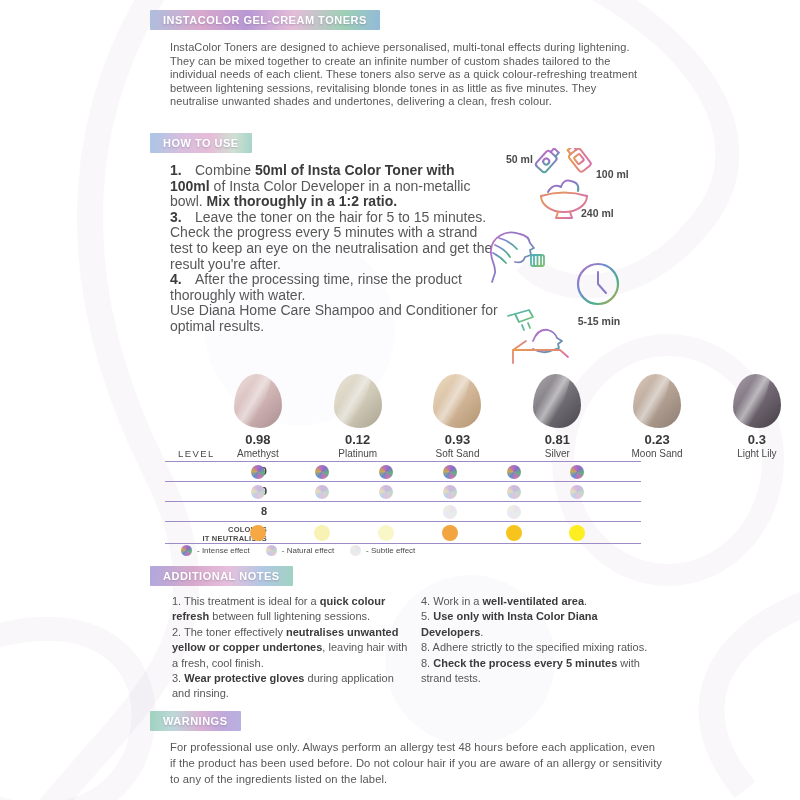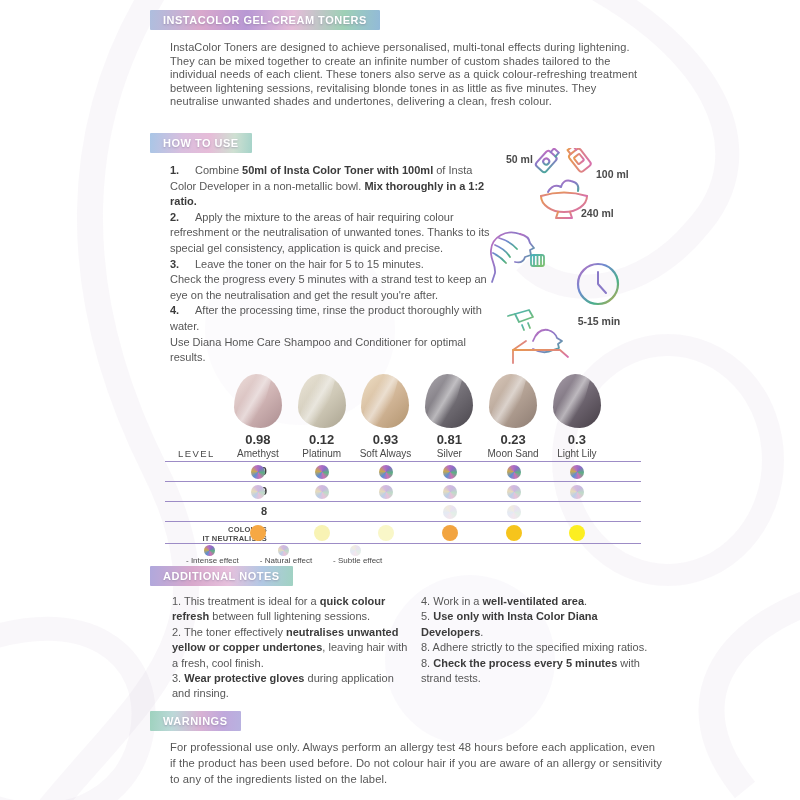--- a/index.html
+++ b/index.html
@@ -19,30 +19,30 @@
   }
   .g1{background:linear-gradient(95deg,#aebede 0%,#d9a8cc 22%,#b898d4 42%,#e4bcd8 62%,#9ed0b6 84%,#92bad8 100%);}
   .g2{background:linear-gradient(95deg,#a9c6e6 0%,#d9bede 32%,#e6bcd8 58%,#cfe0d2 82%,#a5d3c9 100%);}
   .g3{background:linear-gradient(95deg,#b0a8dc 0%,#d8a8cc 30%,#e6c0dc 55%,#b2c8e4 78%,#a0d2c2 100%);}
   .g4{background:linear-gradient(95deg,#9ed2be 0%,#bcd8d8 25%,#d8b2d4 55%,#c0a8dc 80%,#b8b2e0 100%);}
 
   .para{position:absolute;font-size:11px;line-height:13.6px;color:#575757;letter-spacing:.1px;}
   #intro{left:170px;top:41px;width:476px;}
   #warn-text{left:170px;top:739px;width:494px;font-size:11.2px;line-height:16px;}
 
-  #how-steps{position:absolute;left:170px;top:163px;width:328px;font-size:11px;line-height:15.6px;}
+  #how-steps{position:absolute;left:170px;top:163px;width:328px;font-size:14px;line-height:15.6px;}
   .step{white-space:pre-line;color:#575757;}
   .step .num{display:inline-block;min-width:25px;color:#3b3b3b;}
   .step b,.note b{color:#3b3b3b;}
 
   .ml-label{position:absolute;font-size:10.5px;font-weight:bold;color:#4a4a4a;}
   .illus{position:absolute;}
 
   
-  #swatch-row{position:absolute;left:226px;top:374px;display:flex;}
+  #swatch-row{position:absolute;left:226px;top:374px;display:flex;gap:36px;}
   .shade{width:63.8px;display:flex;flex-direction:column;align-items:center;}
   .blob{width:48px;height:54px;position:relative;overflow:hidden;
         border-radius:46% 54% 44% 56% / 62% 58% 42% 38%;}
   .blob i{position:absolute;left:6px;top:-6px;width:24px;height:70px;display:block;
         background:linear-gradient(105deg,rgba(255,255,255,0) 25%,rgba(255,255,255,.5) 50%,rgba(255,255,255,0) 75%);
         transform:rotate(16deg);}
   .code{font-weight:bold;font-size:13px;color:#383838;margin-top:4px;}
   .sname{font-size:10px;color:#4a4a4a;margin-top:1px;}
 
   #level-head{position:absolute;left:178px;top:448px;font-size:9.5px;letter-spacing:1.4px;color:#4a4a4a;}
@@ -53,21 +53,21 @@
   .trow.neurow{height:21px;}
   .tlabel{position:absolute;left:0;top:0;width:102px;text-align:right;
           font-weight:bold;font-size:11px;color:#3f3f3f;line-height:19px;}
   .neulabel{font-size:7.5px;line-height:1.2;letter-spacing:.2px;padding-top:3px;color:#4a4a4a;}
   .dot{position:absolute;top:50%;transform:translateY(-50%);width:14px;height:14px;border-radius:50%;}
   .dot-intense{background:conic-gradient(from 40deg,#8a6cc6,#5bb183,#cf6fb5,#5c8fd4,#c9a94e,#b86fc0,#8a6cc6);filter:blur(.4px);}
   .dot-natural{background:conic-gradient(from 40deg,#c8badf,#bedbc8,#e8c2da,#bccfe8,#e6dbbb,#d4bade,#c8badf);filter:blur(.4px);}
   .dot-subtle{background:conic-gradient(from 40deg,#e9e2f2,#e2efe7,#f3e6ee,#e4eaf4,#f1ece0,#e9e2f2);filter:blur(.4px);}
 
   #legend-row{position:absolute;left:181px;top:545px;display:flex;align-items:center;}
-  .lgitem{display:flex;align-items:center;margin-right:16px;flex-direction:column;}
+  .lgitem{display:flex;align-items:center;margin-right:16px;}
   .lgtext{font-size:8px;color:#4a4a4a;margin-left:5px;}
   .dot-sm{position:static;transform:none;width:11px;height:11px;}
 
   .notes-col{position:absolute;top:594px;font-size:11px;line-height:15.4px;color:#575757;}
   #notes-left{left:172px;width:242px;}
   #notes-right{left:421px;width:234px;}
 </style>
 </head>
 <body>
 
@@ -108,21 +108,20 @@
 </svg>
 
 <div id="content">
 
   <div class="badge g1" style="top:10px">INSTACOLOR GEL-CREAM TONERS</div>
   <div id="intro" class="para">InstaColor Toners are designed to achieve personalised, multi-tonal effects during lightening. They can be mixed together to create an infinite number of custom shades tailored to the individual needs of each client. These toners also serve as a quick colour-refreshing treatment between lightening sessions, revitalising blonde tones in as little as five minutes. They neutralise unwanted shades and undertones, delivering a clean, fresh colour.</div>
 
   <div class="badge g2" style="top:133px">HOW TO USE</div>
   <div id="how-steps">
       <div class="step"><b class="num">1.</b>Combine <b>50ml of Insta Color Toner with 100ml</b> of Insta Color Developer in a non-metallic bowl. <b>Mix thoroughly in a 1:2 ratio.</b></div>
-      <div class="step"><b class="num">2.</b>Apply the mixture to the areas of hair requiring colour refreshment or the neutralisation of unwanted tones. Thanks to its special gel consistency, application is quick and precise.</div>
       <div class="step"><b class="num">3.</b>Leave the toner on the hair for 5 to 15 minutes.
 Check the progress every 5 minutes with a strand test to keep an eye on the neutralisation and get the result you're after.</div>
       <div class="step"><b class="num">4.</b>After the processing time, rinse the product thoroughly with water.
 Use Diana Home Care Shampoo and Conditioner for optimal results.</div>
     </div>
 
   <span class="ml-label" style="left:506px;top:153px">50 ml</span>
   <span class="ml-label" style="left:596px;top:168px">100 ml</span>
   <span class="ml-label" style="left:581px;top:207px">240 ml</span>
 
@@ -194,21 +193,21 @@
           <i></i>
         </div>
         <div class="code">0.12</div>
         <div class="sname">Platinum</div>
       </div>
       <div class="shade">
         <div class="blob" style="background: linear-gradient(135deg, rgb(236, 220, 194) 5%, rgb(209, 181, 150) 55%, rgb(178, 148, 111) 100%);">
           <i></i>
         </div>
         <div class="code">0.93</div>
-        <div class="sname">Soft Always</div>
+        <div class="sname">Soft Sand</div>
       </div>
       <div class="shade">
         <div class="blob" style="background: linear-gradient(135deg, rgb(168, 164, 170) 5%, rgb(113, 109, 116) 55%, rgb(74, 70, 77) 100%);">
           <i></i>
         </div>
         <div class="code">0.81</div>
         <div class="sname">Silver</div>
       </div>
       <div class="shade">
         <div class="blob" style="background: linear-gradient(135deg, rgb(216, 199, 185) 5%, rgb(177, 159, 146) 55%, rgb(141, 124, 114) 100%);">

